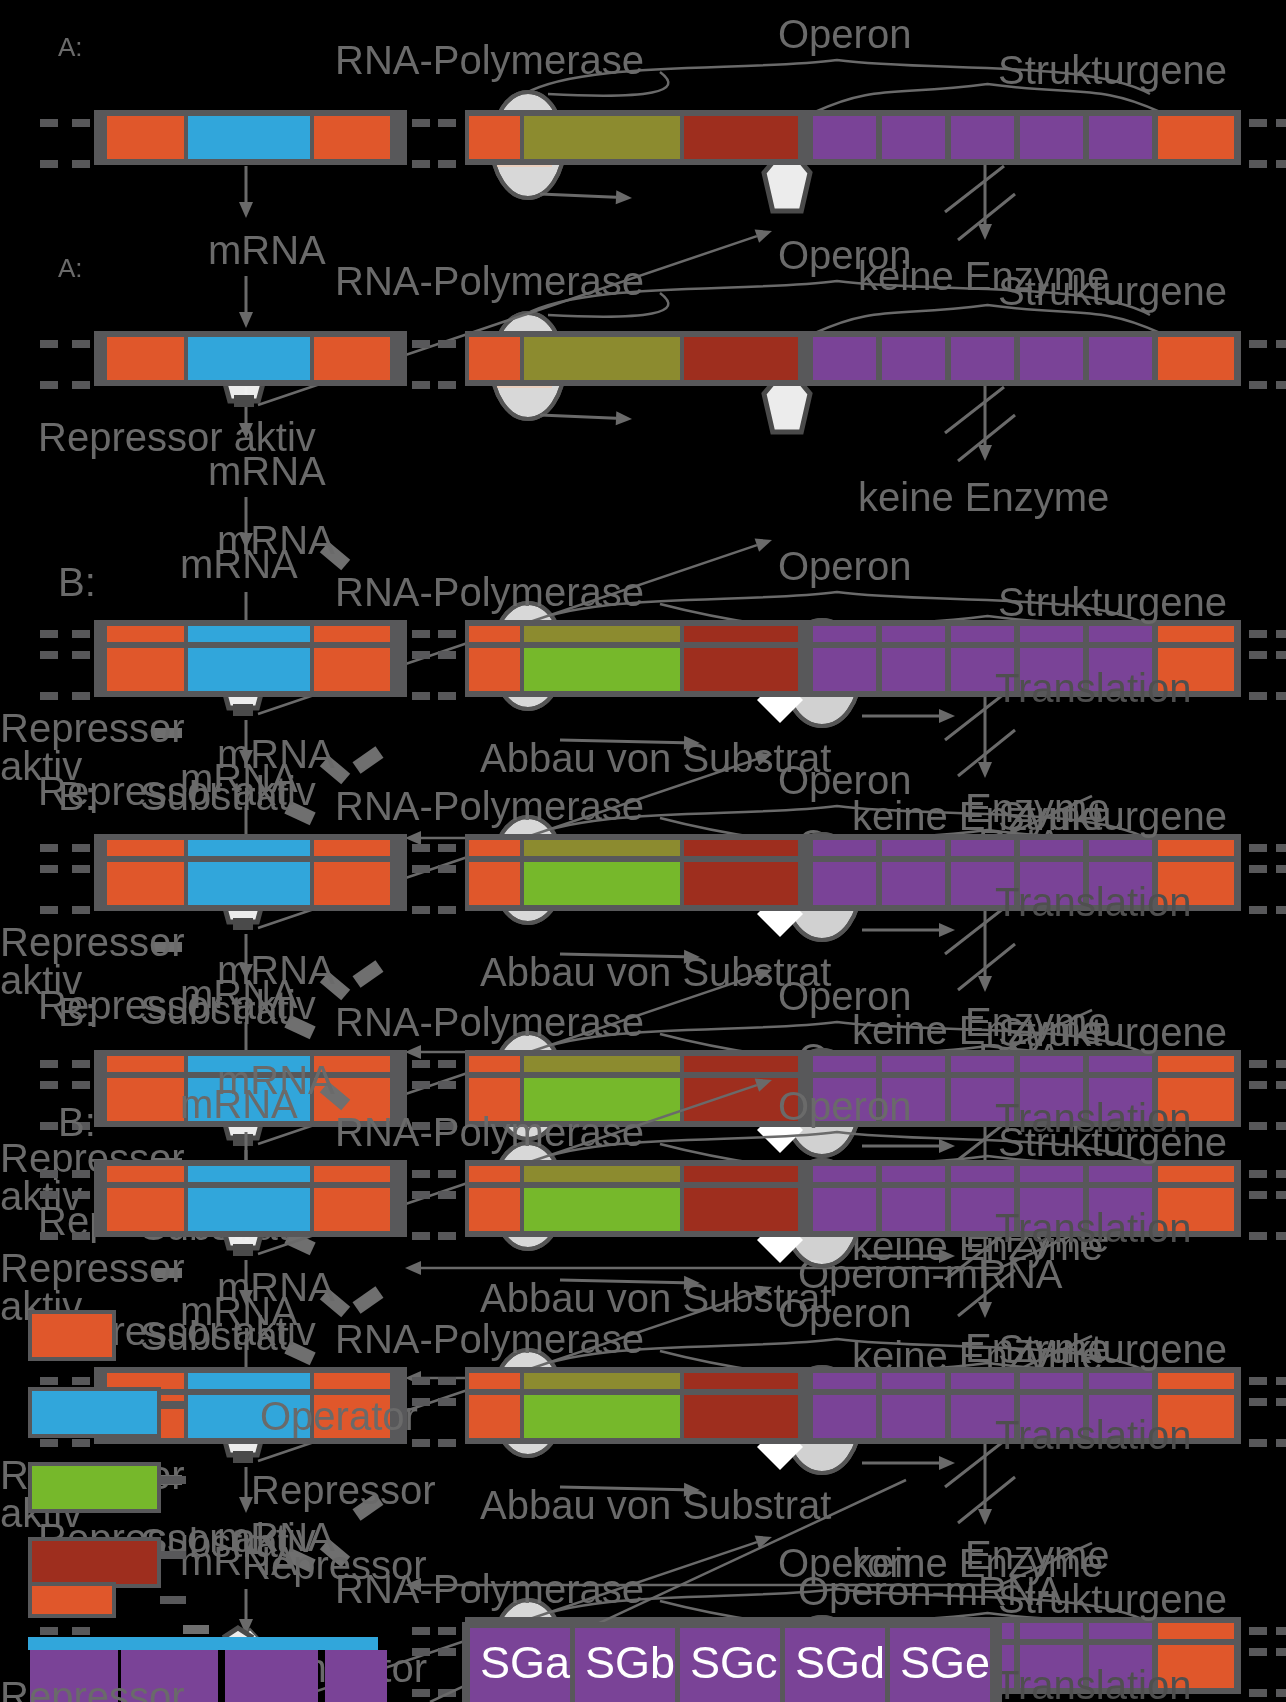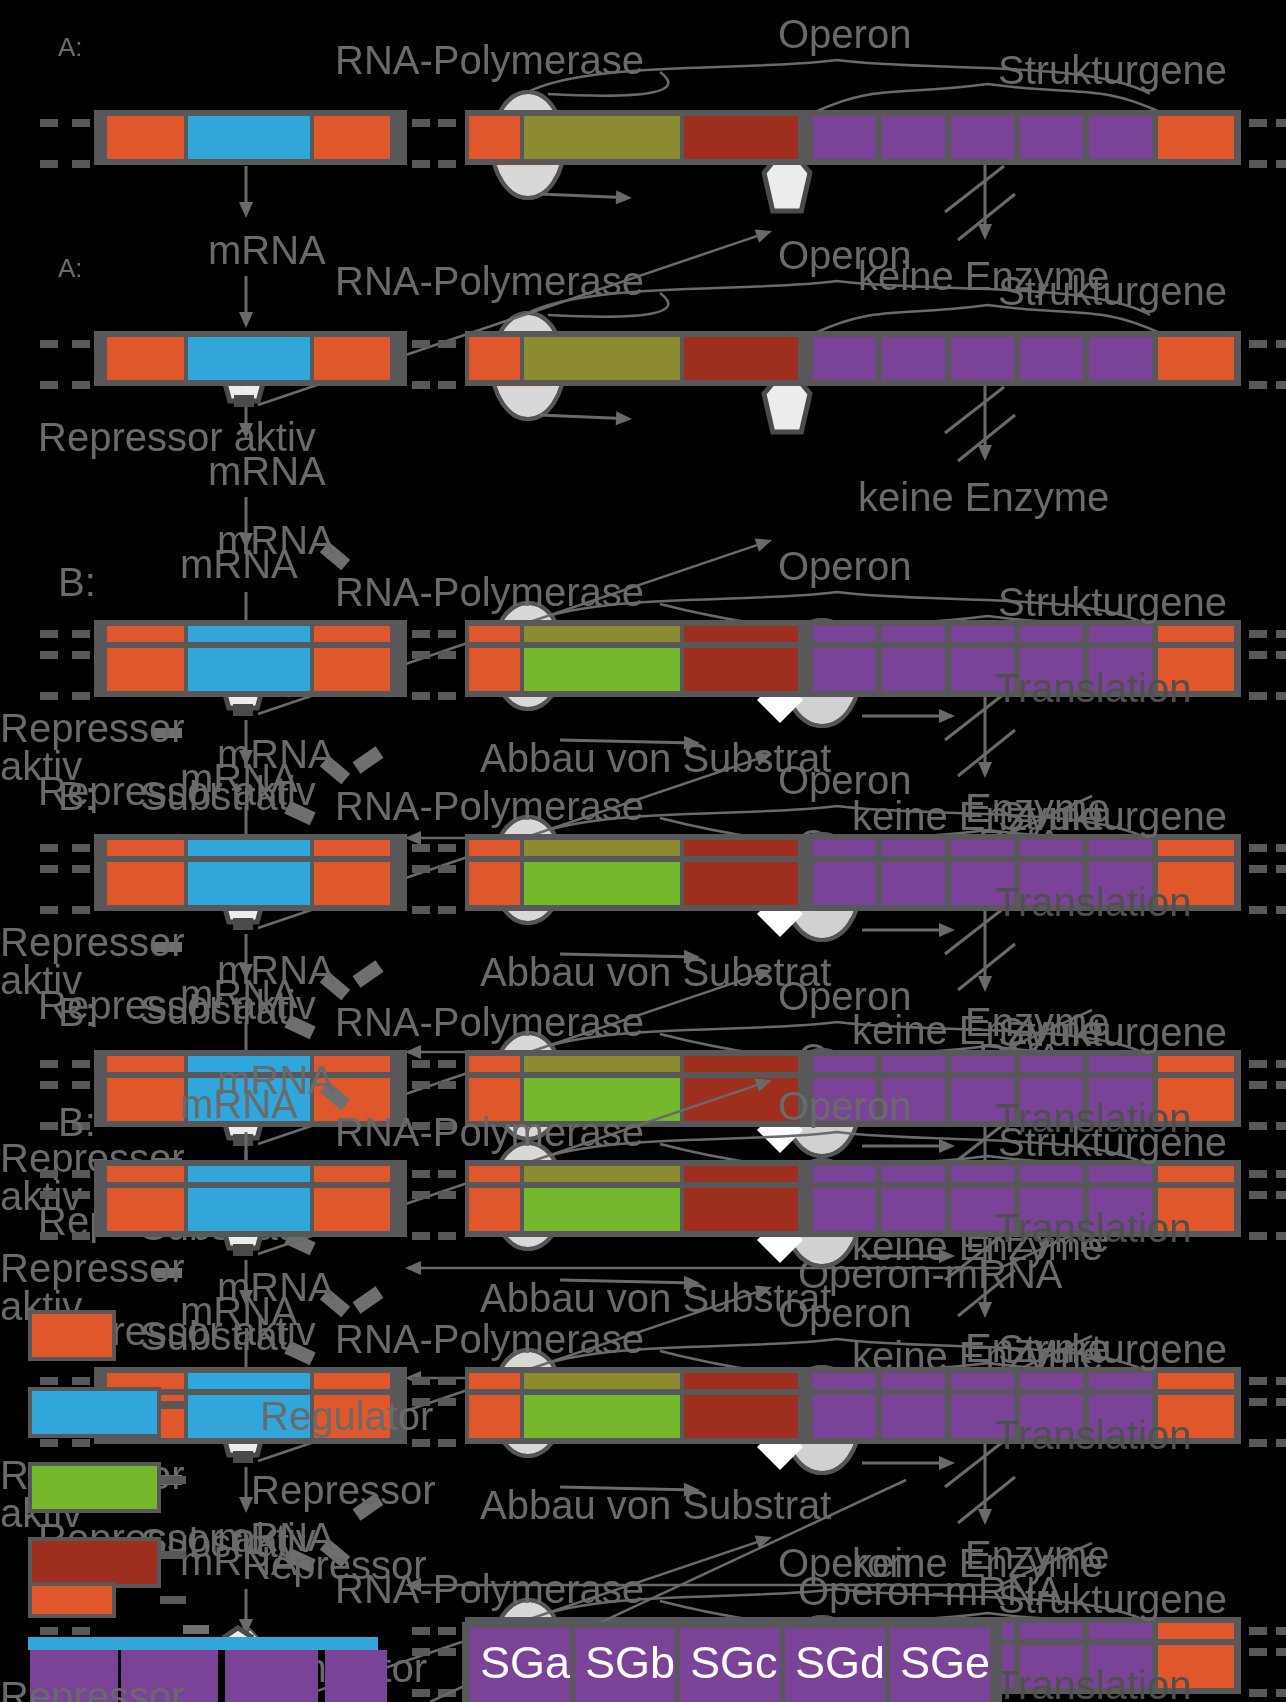--- a/index.html
+++ b/index.html
@@ -725,21 +725,21 @@
       <div class="t" style="left: 335px; top: 1569px; font-size: 40px; color: rgb(106, 106, 106);">RNA-Polymerase</div>
       <div class="t" style="left: 778px; top: 1543px; font-size: 40px; color: rgb(106, 106, 106);">Operon</div>
       <div class="t" style="left: 998px; top: 1579px; font-size: 40px; color: rgb(106, 106, 106);">Strukturgene</div>
       <div class="t" style="left: 217px; top: 1517px; font-size: 40px; color: rgb(106, 106, 106);">mRNA</div>
       <div class="t" style="left: 180px; top: 1541px; font-size: 40px; color: rgb(106, 106, 106);">mRNA</div>
       <div class="t" style="left: 995px; top: 1665px; font-size: 40px; color: rgb(79, 79, 79);">Translation</div>
     </div>
     <div class="r" style="left: 0px; top: 0px;">
       <div class="r" style="left: 28px; top: 1310px; width: 80px; height: 43px; background: rgb(224, 87, 43); border: 4px solid rgb(88, 88, 90);"></div>
       <div class="r" style="left: 28px; top: 1387px; width: 125px; height: 43px; background: rgb(49, 166, 219); border: 4px solid rgb(88, 88, 90);"></div>
-      <div class="t" style="left: 260px; top: 1396px; font-size: 40px; color: rgb(106, 106, 106);">Regulator</div>
+      <div class="t" style="left: 260px; top: 1396px; font-size: 40px; color: rgb(106, 106, 106);">Operator</div>
       <div class="r" style="left: 160px; top: 1401px; width: 26px; height: 8px; background: rgb(88, 88, 90);"></div>
       <div class="r" style="left: 28px; top: 1462px; width: 125px; height: 43px; background: rgb(118, 184, 43); border: 4px solid rgb(88, 88, 90);"></div>
       <div class="t" style="left: 251px; top: 1470px; font-size: 40px; color: rgb(106, 106, 106);">Repressor</div>
       <div class="r" style="left: 160px; top: 1476px; width: 26px; height: 8px; background: rgb(88, 88, 90);"></div>
       <div class="r" style="left: 28px; top: 1537px; width: 125px; height: 43px; background: rgb(158, 46, 30); border: 4px solid rgb(88, 88, 90);"></div>
       <div class="t" style="left: 242px; top: 1545px; font-size: 40px; color: rgb(106, 106, 106);">Repressor</div>
       <div class="r" style="left: 160px; top: 1551px; width: 26px; height: 8px; background: rgb(88, 88, 90);"></div>
       <div class="r" style="left: 28px; top: 1582px; width: 80px; height: 28px; background: rgb(224, 87, 43); border: 4px solid rgb(88, 88, 90);"></div>
       <div class="t" style="left: 238px; top: 1648px; font-size: 40px; color: rgb(106, 106, 106);">Terminator</div>
       <div class="r" style="left: 160px; top: 1596px; width: 26px; height: 8px; background: rgb(88, 88, 90);"></div>

